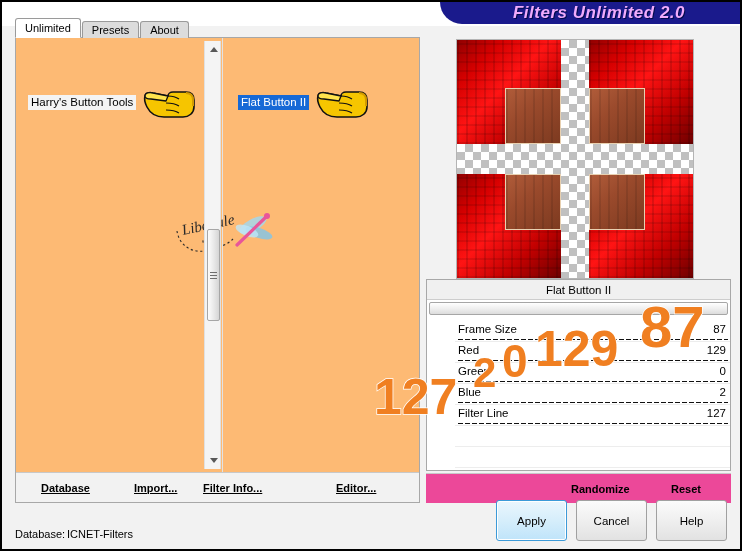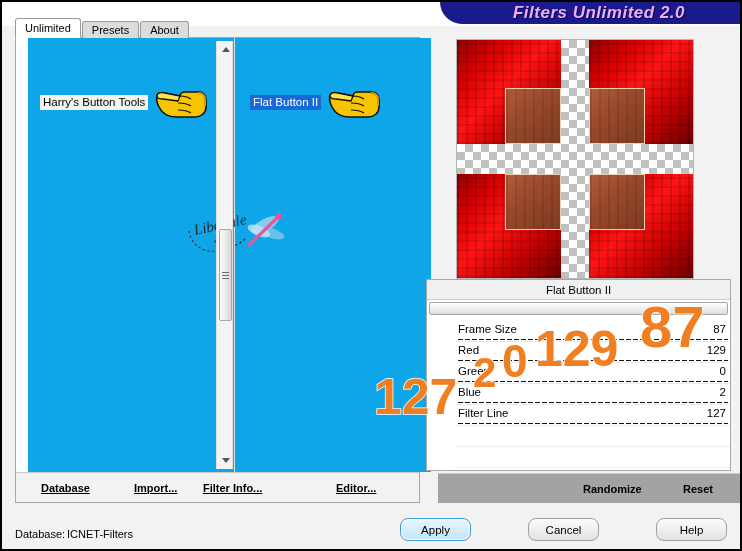--- a/index.html
+++ b/index.html
@@ -91,24 +91,24 @@
     left: 13px; top: 35px;
     width: 405px;
     height: 466px;
     background: #ffffff;
     border: 1px solid #a8a8a8;
   }
 
   
   .nav-area {
     position: absolute;
-    left: 12px; top: 0;
+    left: 0; top: 0;
     width: 403px;
     height: 434px;
-    background: #0ea5e9;
+    background: #fdba74;
     overflow: hidden;
   }
 
   .nav-col-sep {
     position: absolute;
     top: 0;
     width: 1px;
     height: 434px;
     background: #e2e2e2;
   }
@@ -346,24 +346,24 @@
     z-index: 30;
     line-height: 1;
   }
   .ovl::before {
     content: attr(data-txt);
   }
 
   
   .right-footer {
     position: absolute;
-    left: 12px; bottom: 0;
+    left: 0; bottom: 0;
     width: 305px;
     height: 30px;
-    background: #a3a3a3;
+    background: #ec4899;
     border-top: 1px solid #c8c8c8;
   }
 
   
   .status {
     position: absolute;
     left: 13px; bottom: 8px;
     font-size: 11px;
     color: #000;
     line-height: 14px;
@@ -373,30 +373,29 @@
   .status .v { }
 
   .btnbar {
     position: absolute;
     right: 13px; bottom: 8px;
     display: flex;
     gap: 9px;
   }
   .btn {
     width: 71px;
-    height: 23px;
+    height: 41px;
     font-size: 11.5px;
     color: #000;
     background: linear-gradient(to bottom,#fbfbfb,#efefef 50%,#e2e2e2);
     border: 1px solid #a0a0a0;
-    border-radius: 8px;
+    border-radius: 3px;
     display: flex;
     align-items: center;
     justify-content: center;
-    margin-left: 48px;
   }
   .btn.primary {
     background: linear-gradient(to bottom,#eaf6fd,#d6eefb 50%,#bfe4fa);
     border: 1px solid #3c9ad8;
     box-shadow: 0 0 0 1px #ffffff inset;
   }
 </style>
 </head>
 <body>
 

